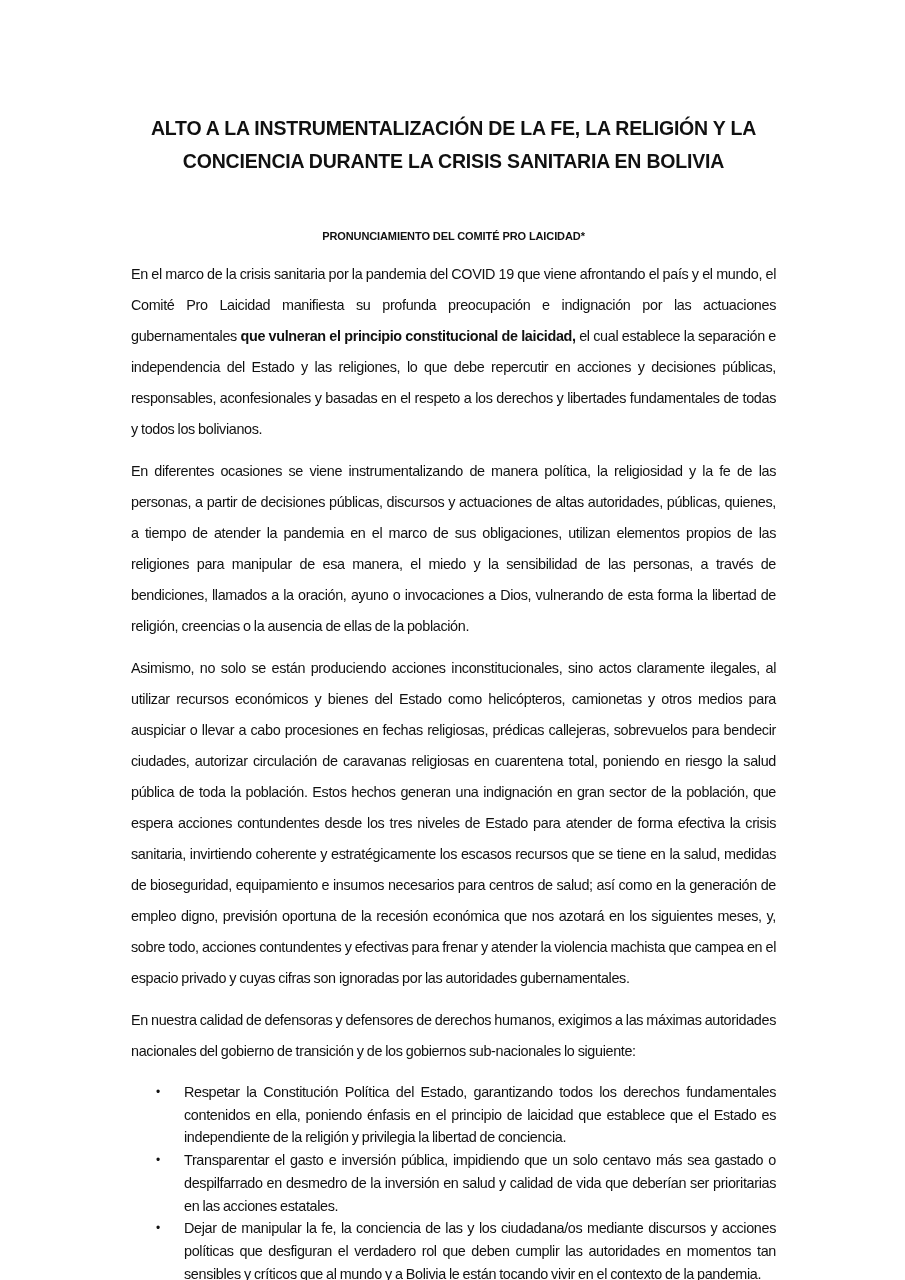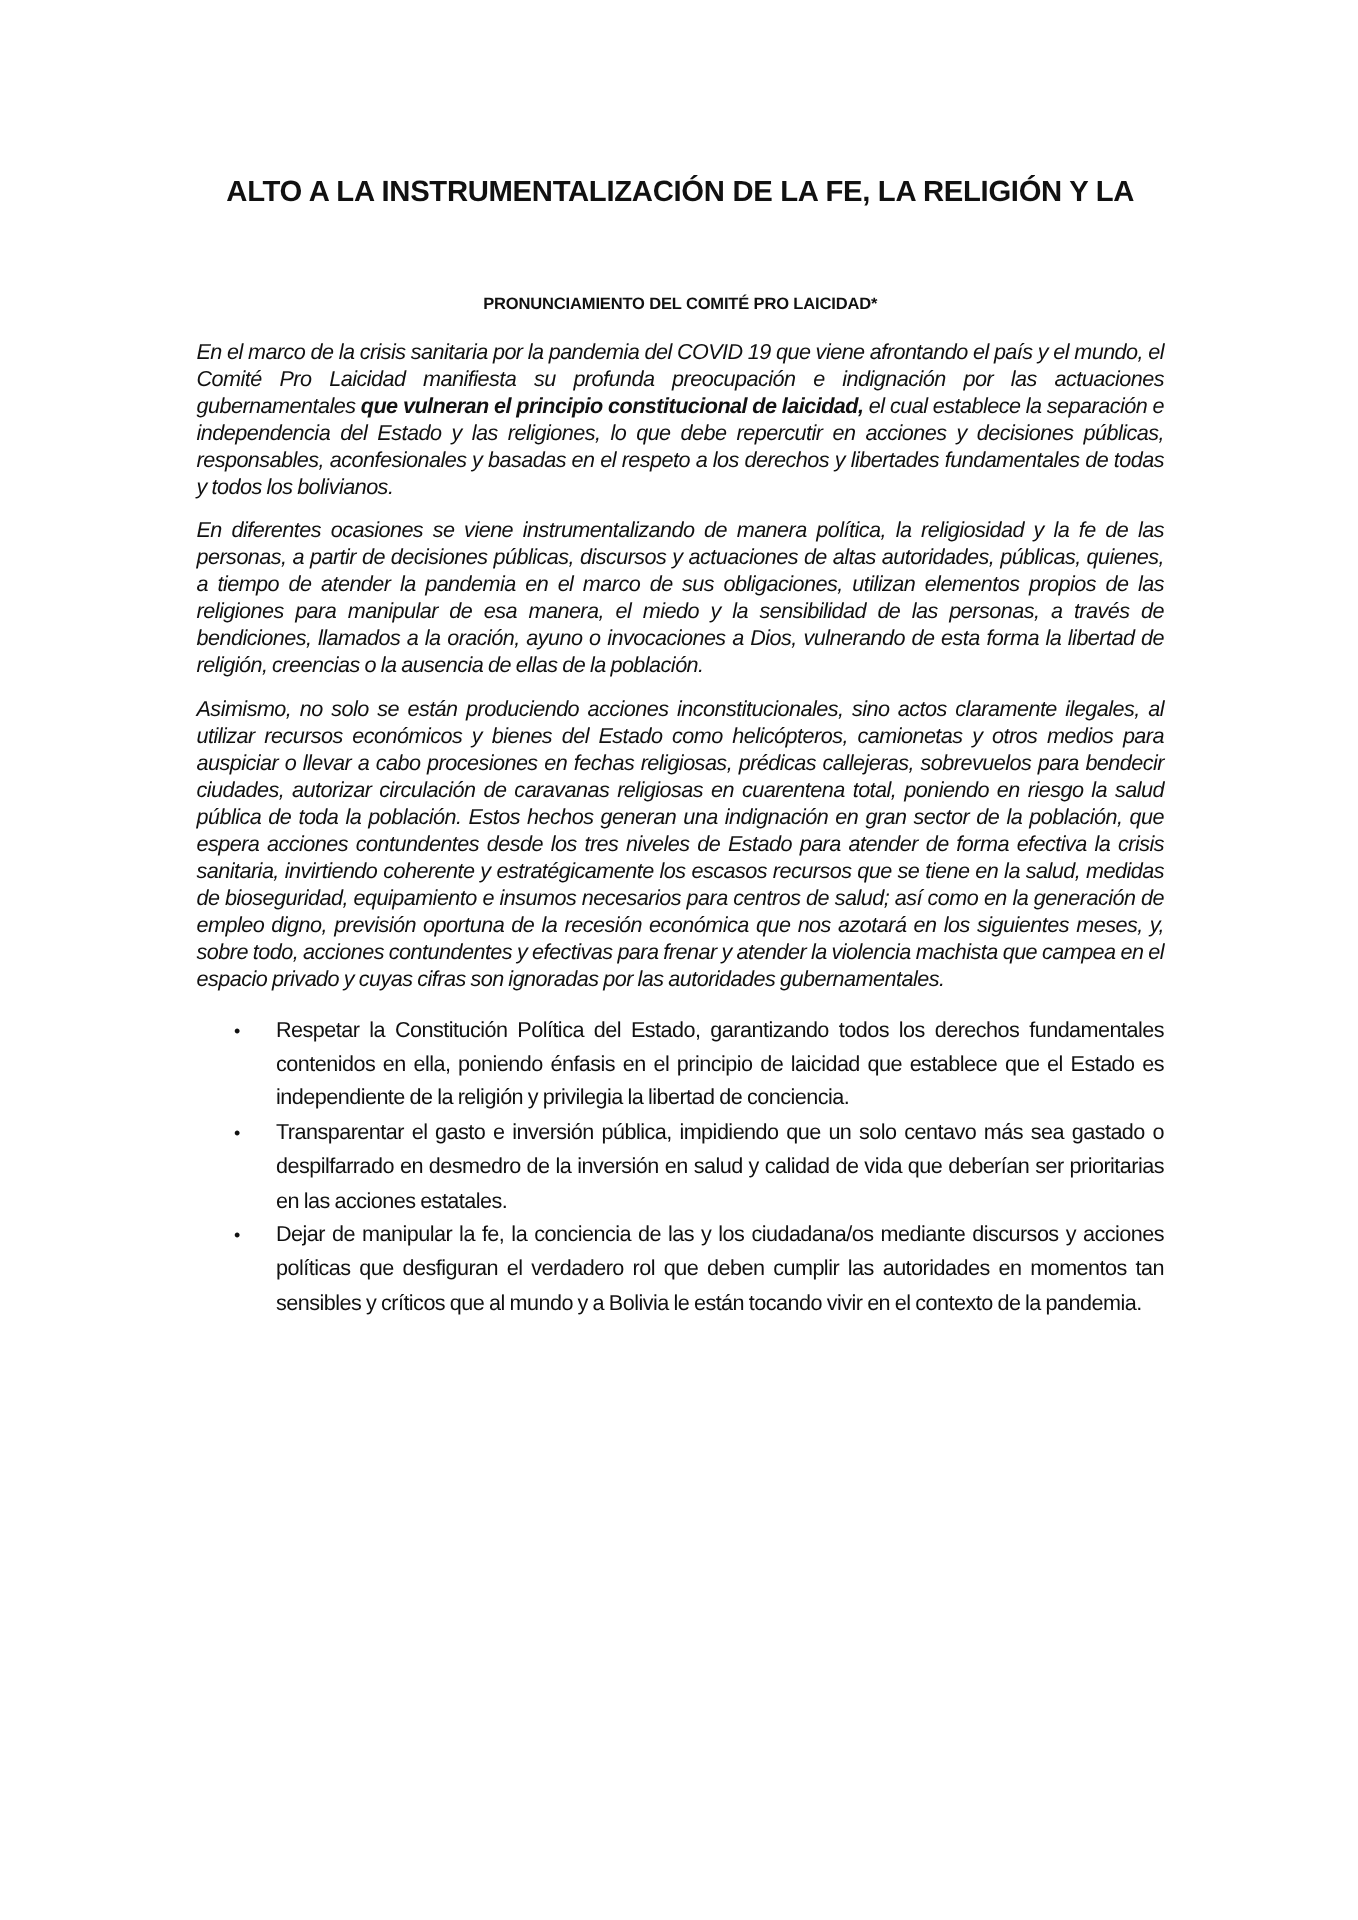--- a/index.html
+++ b/index.html
@@ -41,25 +41,24 @@
       text-align: center;
       font-weight: bold;
       font-size: 11px;
       line-height: 22px;
       letter-spacing: -0.1px;
       color: #111;
     }
     .para {
       margin: 10px 0 0 0;
       font-size: 14.4px;
-      line-height: 18px;
+      line-height: 31px;
       text-align: justify;
       letter-spacing: -0.35px;
       word-spacing: -0.5px;
-      font-style: italic;
     }
     .para.first { margin-top: 12px; }
     .para + .para { margin-top: 11px; }
     .para b { font-weight: bold; }
     .demands {
       list-style: none;
       margin: 14px 0 0 0;
       padding: 0;
     }
     .demand {
@@ -81,30 +80,32 @@
     }
   </style>
 </head>
 <body>
 
 <div class="page">
   <div class="content">
 
     <h1 class="title">
       <span class="title-line">ALTO A LA INSTRUMENTALIZACIÓN DE LA FE, LA RELIGIÓN Y LA</span>
+      <span class="title-line">CONCIENCIA DURANTE LA CRISIS SANITARIA EN BOLIVIA</span>
     </h1>
 
     <h2 class="subtitle">PRONUNCIAMIENTO DEL COMITÉ PRO LAICIDAD*</h2>
 
     <p class="para first"><span>En el marco de la crisis sanitaria por la pandemia del COVID 19 que viene  afrontando el país  y el mundo, el Comité Pro Laicidad manifiesta  su profunda preocupación e indignación por las actuaciones gubernamentales </span><b>que vulneran el principio constitucional de laicidad,</b><span> el cual establece la separación e independencia del Estado y las religiones, lo que debe repercutir en acciones y decisiones públicas, responsables, aconfesionales y basadas en el respeto a los derechos y libertades fundamentales de todas y todos los bolivianos.</span></p>
 
     <p class="para">En diferentes ocasiones se viene instrumentalizando de manera política, la religiosidad y la fe de las personas, a partir de decisiones públicas,  discursos y actuaciones de altas autoridades, públicas, quienes, a tiempo de atender  la pandemia en el marco de sus obligaciones,  utilizan elementos propios de las religiones para manipular de esa manera, el miedo y la sensibilidad de las personas, a través de bendiciones, llamados a la oración, ayuno o invocaciones a Dios, vulnerando de esta forma la libertad de religión, creencias o la ausencia de ellas de la población.</p>
 
     <p class="para">Asimismo, no solo se están produciendo acciones inconstitucionales, sino actos claramente ilegales, al utilizar recursos económicos y bienes del Estado como helicópteros, camionetas y otros medios para auspiciar o llevar a cabo procesiones en fechas religiosas, prédicas callejeras, sobrevuelos para bendecir ciudades, autorizar circulación de caravanas religiosas en cuarentena total, poniendo en riesgo la salud pública de toda la población. Estos hechos generan una indignación en gran sector de la población, que espera acciones contundentes desde los tres niveles de Estado para atender de forma efectiva la crisis sanitaria, invirtiendo coherente y estratégicamente los escasos recursos que se tiene en la salud, medidas de bioseguridad, equipamiento e insumos necesarios para centros de salud; así como en la generación de empleo digno, previsión oportuna de la recesión económica que nos azotará en los siguientes meses, y, sobre todo, acciones contundentes y efectivas para frenar y atender la violencia machista que campea en el espacio privado y cuyas cifras son ignoradas por las autoridades gubernamentales.</p>
 
+    <p class="para">En nuestra calidad de defensoras y defensores de derechos humanos, exigimos a las máximas autoridades nacionales del gobierno de transición y de los gobiernos sub-nacionales lo siguiente:</p>
 
     <ul class="demands">
       <li class="demand">
         <span class="bullet">•</span>
         <span>Respetar la Constitución Política del Estado, garantizando todos los derechos fundamentales contenidos en ella, poniendo énfasis en el principio de laicidad que establece que el Estado es independiente de la religión y privilegia la libertad de conciencia.</span>
       </li>
       <li class="demand">
         <span class="bullet">•</span>
         <span>Transparentar el gasto e inversión pública, impidiendo que un solo centavo más sea gastado o despilfarrado en desmedro de la inversión en salud y calidad de vida que deberían ser prioritarias en las acciones estatales.</span>
       </li>

